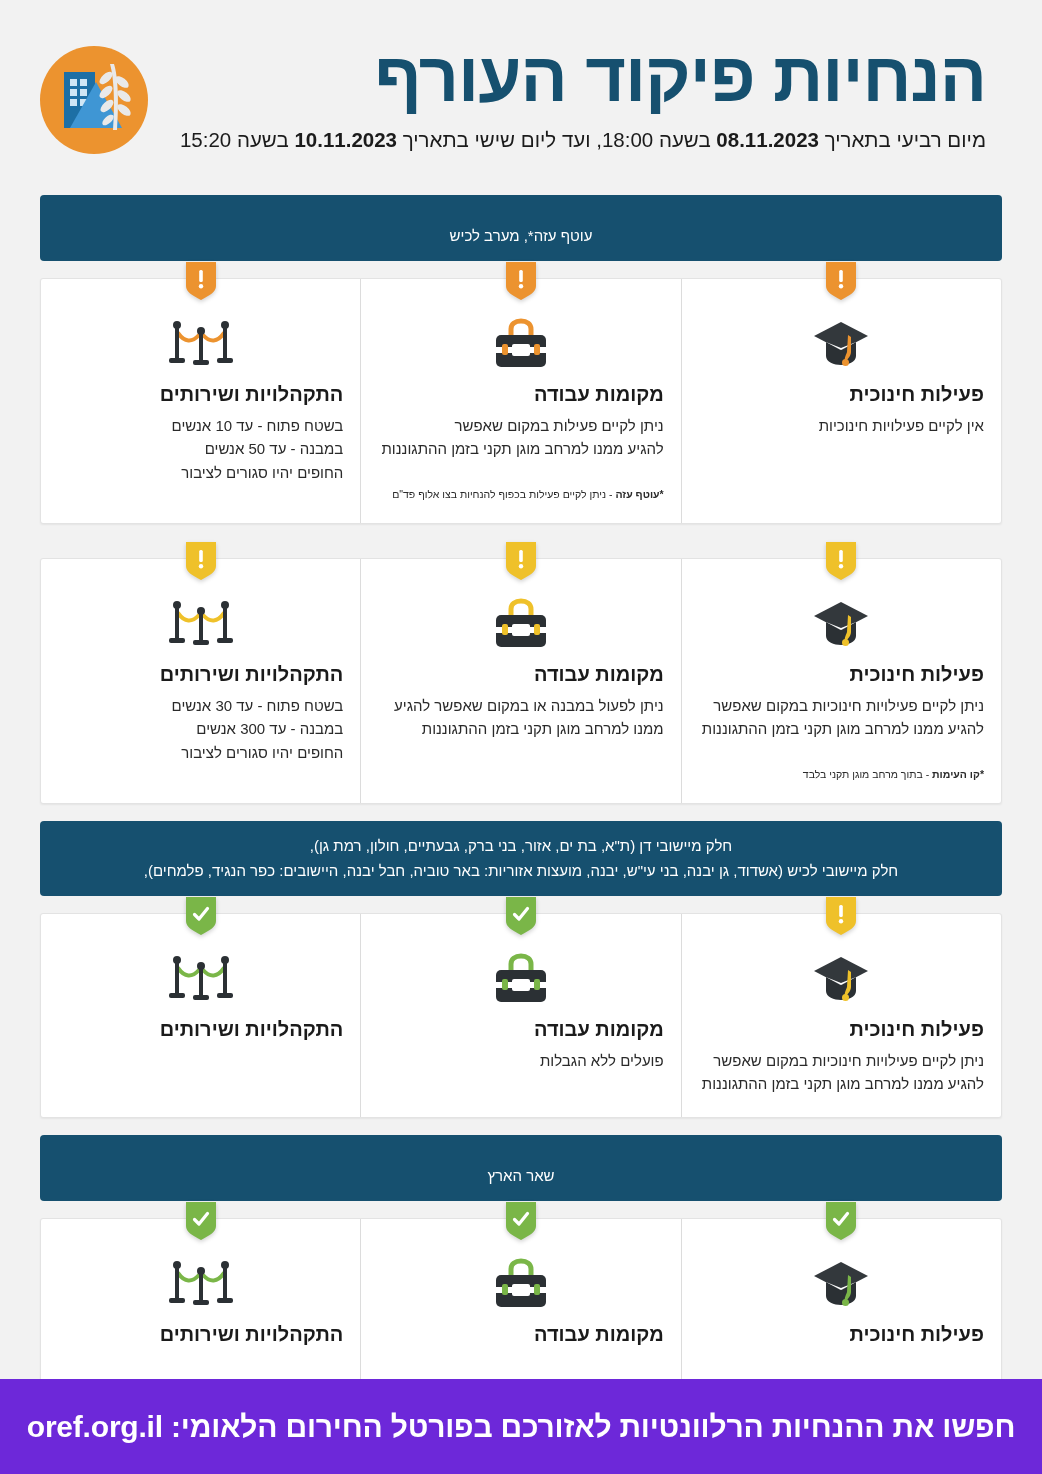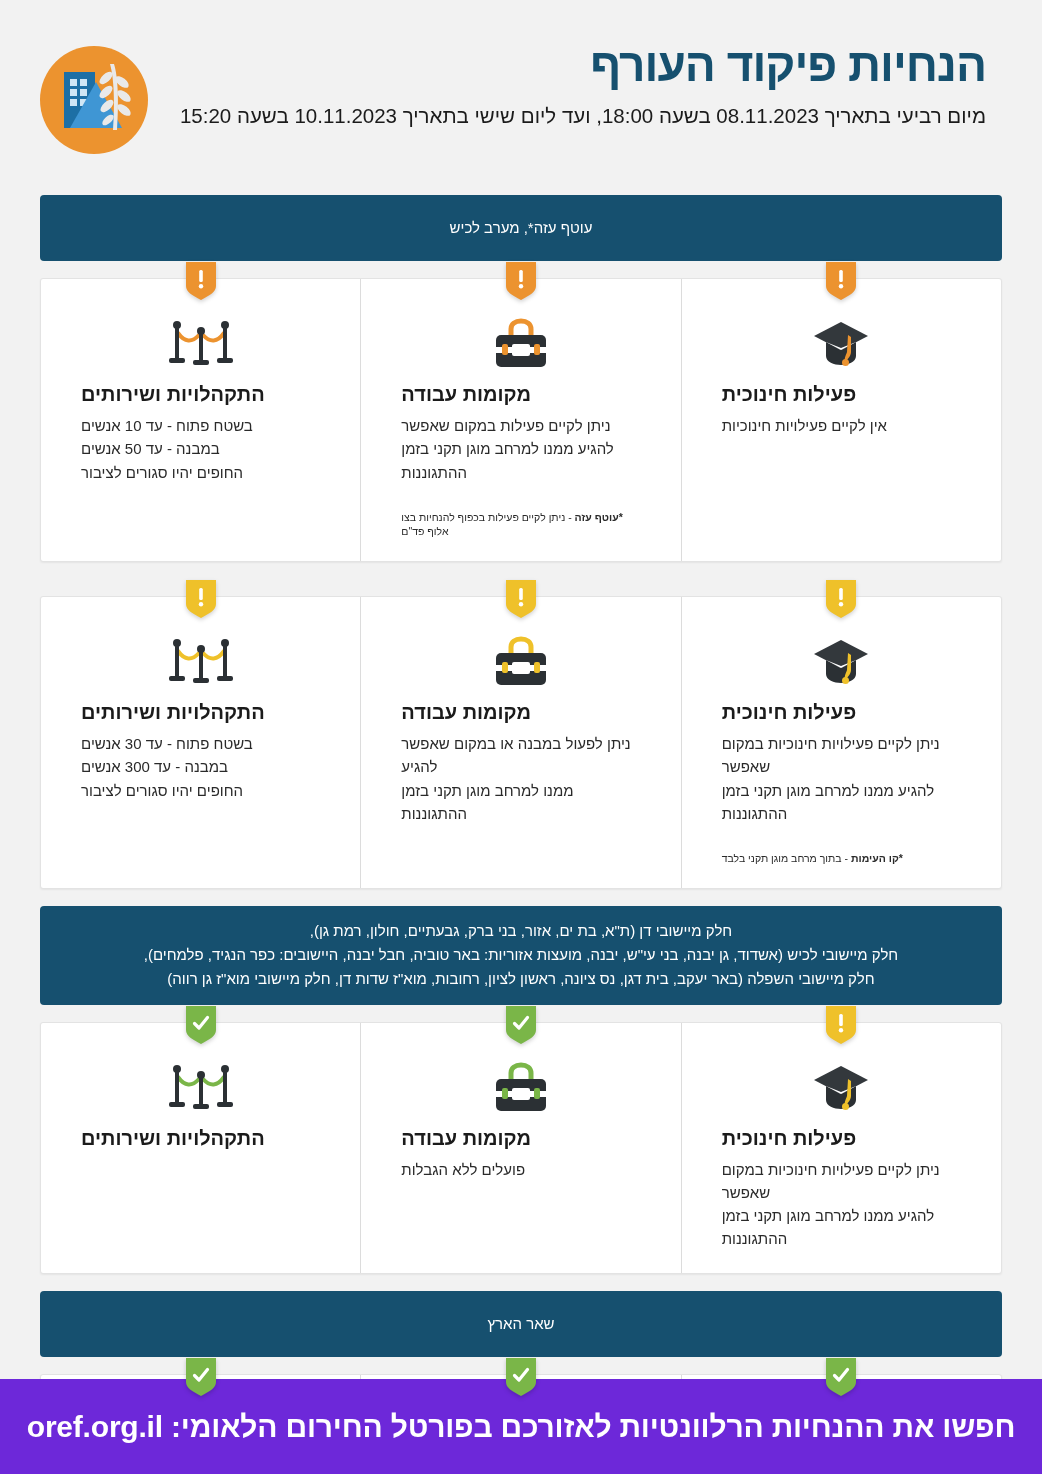--- a/index.html
+++ b/index.html
@@ -35,36 +35,36 @@
     padding-top: 42px;
   }
   .header-texts {
     flex: 1;
     padding-left: 26px;
     padding-right: 16px;
     text-align: right;
   }
   .main-title {
     color: #16506f;
-    font-size: 46px;
+    font-size: 70px;
     font-weight: bold;
     line-height: 1.02;
     letter-spacing: -1px;
     white-space: nowrap;
     text-align: right;
   }
   .subtitle {
     color: #1b1b1b;
     font-size: 20.5px;
     line-height: 1.3;
     margin-top: 14px;
     text-align: right;
     white-space: nowrap;
   }
-  .subtitle b { font-weight: normal; }
+  .subtitle b { font-weight: bold; }
 
   
   .logo {
     width: 108px;
     height: 108px;
     border-radius: 50%;
     background: #ec932f;
     position: relative;
     flex: 0 0 auto;
     margin-top: 4px;
@@ -80,40 +80,40 @@
     color: #ffffff;
     border-radius: 4px;
     padding: 13px 22px;
     text-align: center;
     font-size: 15px;
     line-height: 1.62;
     min-height: 66px;
     display: flex;
     flex-direction: column;
     align-items: center;
-    justify-content: center;
+    justify-content: flex-end;
   }
   .section-header .hline { display: block; white-space: nowrap; }
 
   
   .cards-wrap { position: relative; padding-top: 17px; }
 
   .cards {
     display: flex;
     flex-direction: row;
     background: #ffffff;
     border: 1px solid #e3e3e3;
     border-radius: 3px;
     box-shadow: 0 1px 2px rgba(0,0,0,0.06);
     position: relative;
   }
   .card {
     flex: 1 1 0;
-    padding: 34px 40px 22px;
-    text-align: left;
+    padding: 34px 17px 22px;
+    text-align: right;
     position: relative;
     min-height: 185px;
   }
   .card + .card { border-right: 1px solid #dcdcdc; }
 
   .badge {
     position: absolute;
     top: -17px;
     right: 50%;
     transform: translateX(50%);
@@ -390,21 +390,20 @@
                 <span class="bline">החופים יהיו סגורים לציבור</span>
               </div>
             </div>
           </div>
         </div>
       </div>
       <div class="section">
         <div class="section-header">
           <span class="hline">חלק מיישובי דן (ת"א, בת ים, אזור, בני ברק, גבעתיים, חולון, רמת גן),</span>
           <span class="hline">חלק מיישובי לכיש (אשדוד, גן יבנה, בני עי"ש, יבנה, מועצות אזוריות: באר טוביה, חבל יבנה, היישובים: כפר הנגיד, פלמחים),</span>
-          <span class="hline">חלק מיישובי השפלה (באר יעקב, בית דגן, נס ציונה, ראשון לציון, רחובות, מוא"ז שדות דן, חלק מיישובי מוא"ז גן רווה)</span>
         </div>
         <div class="cards-wrap">
           <div class="cards">
             <div class="card">
               <div class="badge">
                 <svg width="30" height="38" viewBox="0 0 30 38" xmlns="http://www.w3.org/2000/svg">
                   <path d="M0 0 H30 V24 C30 30 24 33 15 38 C6 33 0 30 0 24 Z" fill="#efc12a"></path>
                   <rect x="13.2" y="8" width="3.6" height="12" rx="1.5" fill="#ffffff"></rect>
                   <circle cx="15" cy="24.2" r="2.2" fill="#ffffff"></circle>
                 </svg>

